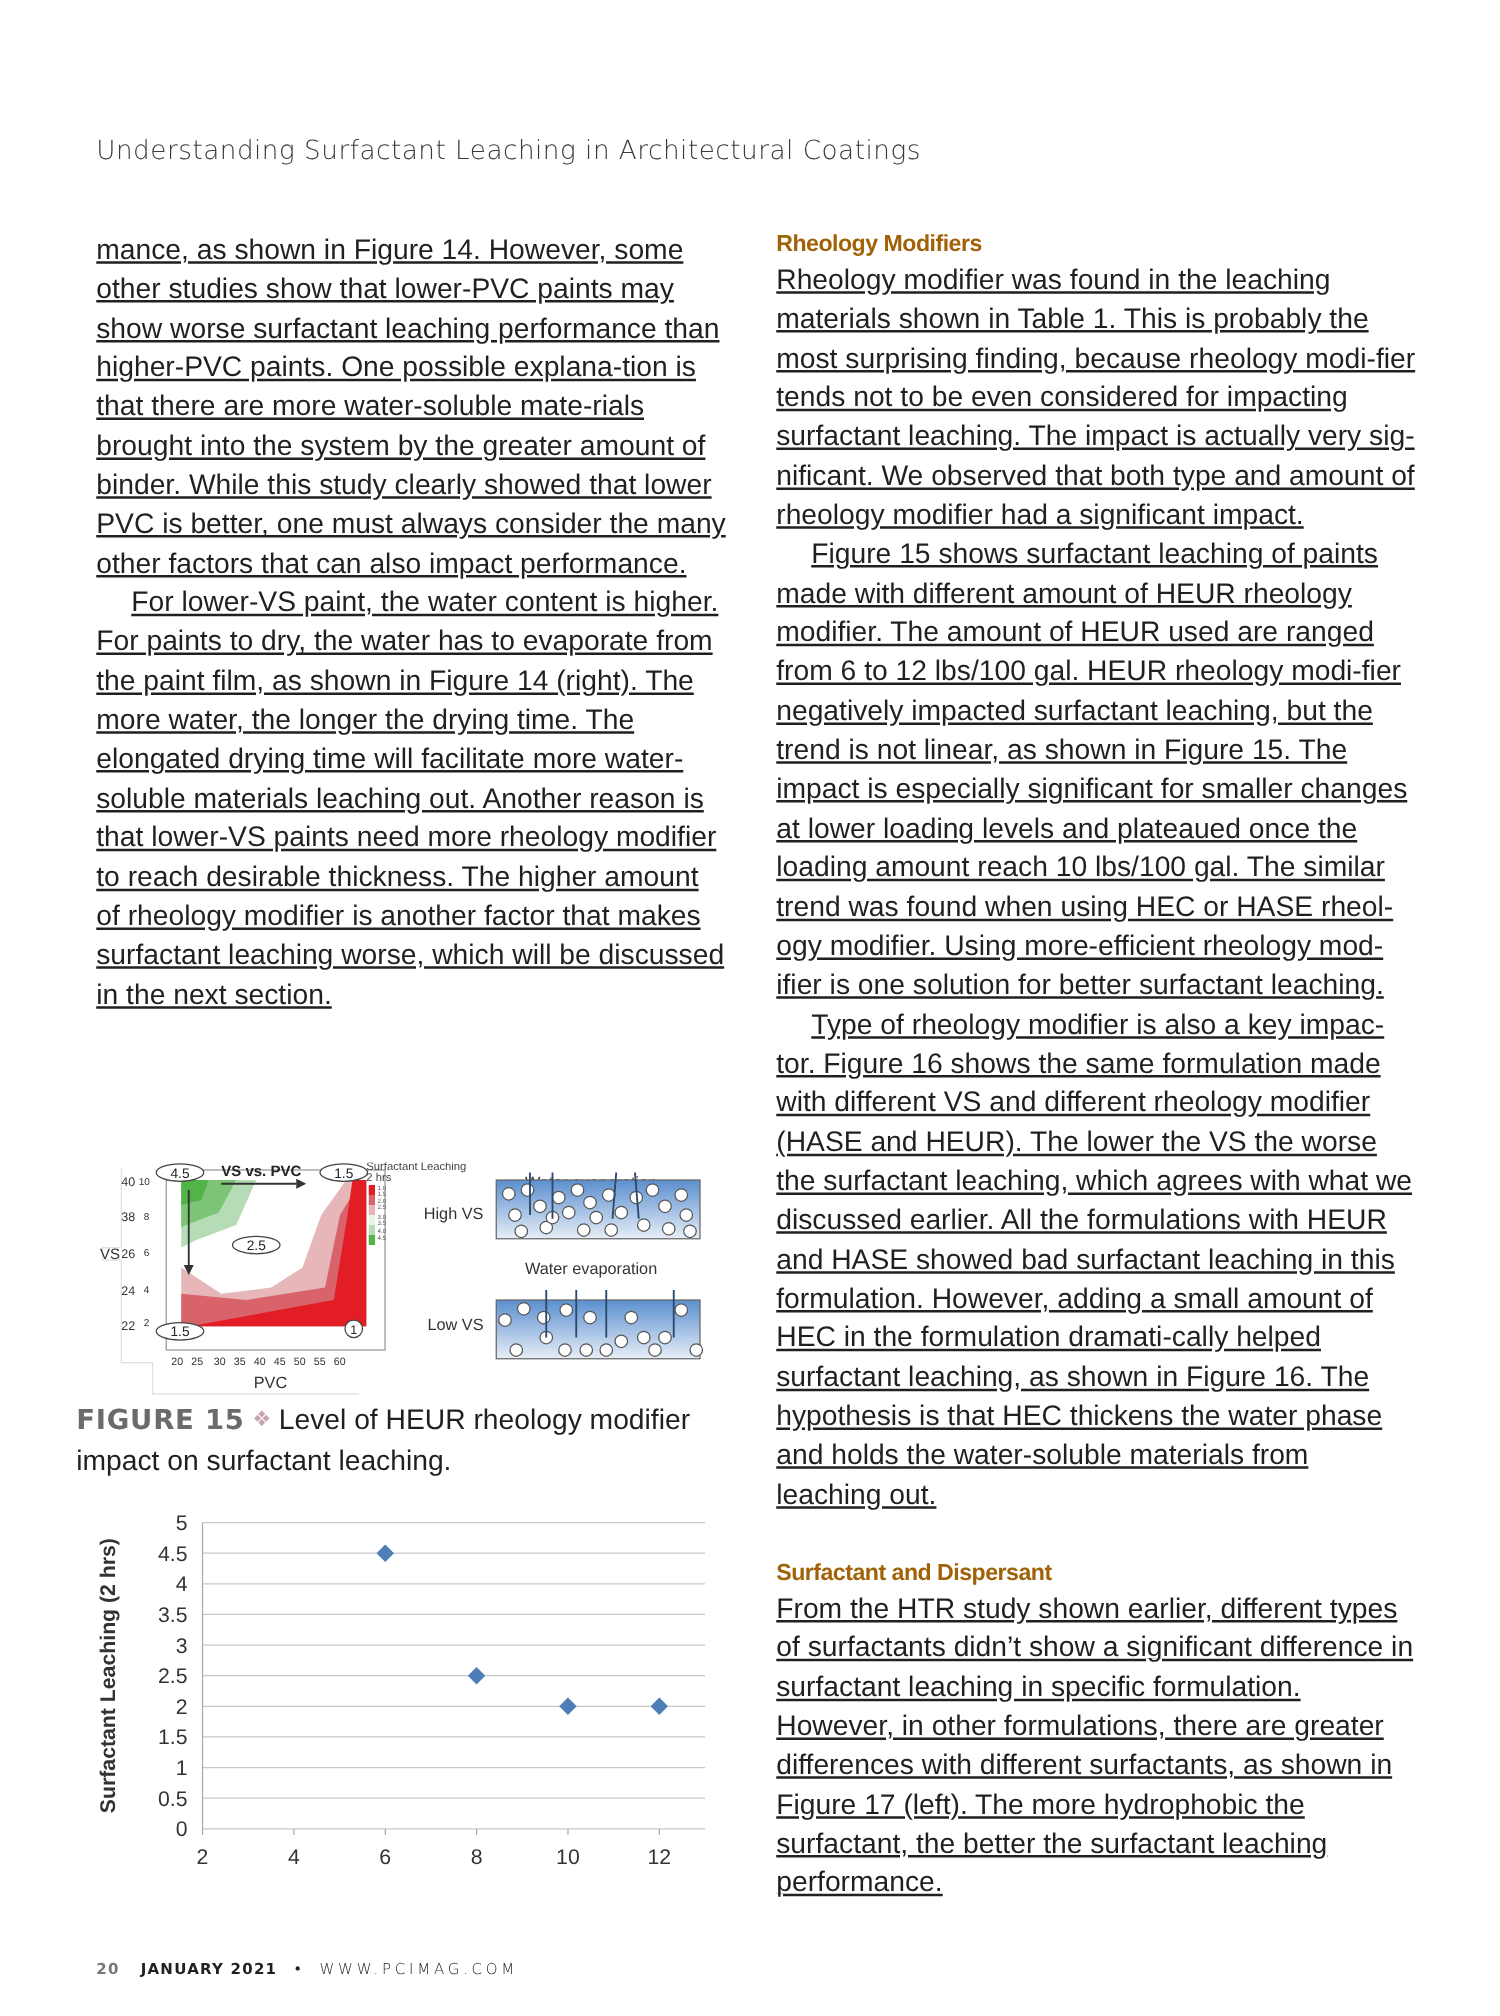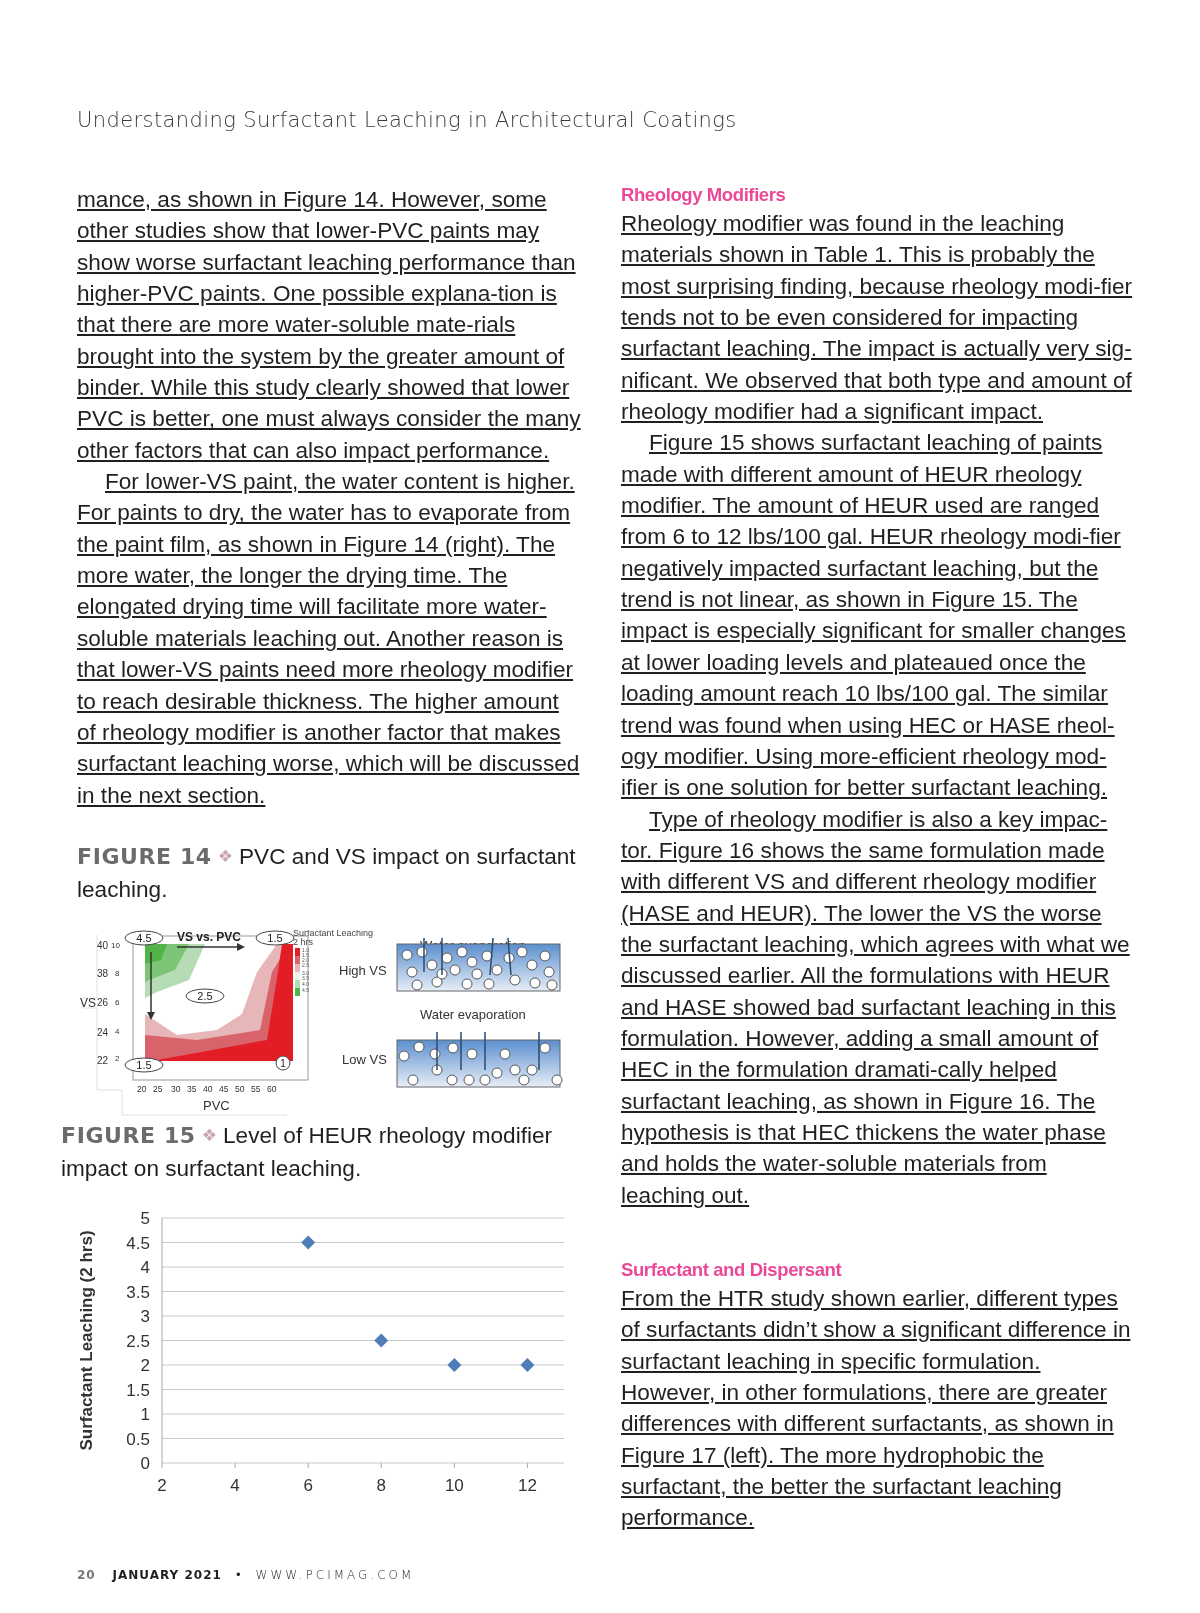--- a/index.html
+++ b/index.html
@@ -7,21 +7,21 @@
          font-family: "DejaVu Sans", sans-serif; color: #231f20; }
   .running-head { position: absolute; left: 77px; top: 72px; font-size: 21px; letter-spacing: 0.4px;
                   color: #3a3a3a; font-weight: 300; font-family: "DejaVu Sans", sans-serif; margin-top: 36px; }
   .col { position: absolute; top: 184px; width: 505px; }
   .col-left { left: 77px; }
   .col-right { left: 621px; width: 515px; }
   .body-text { font-family: "Liberation Sans", sans-serif; font-size: 22.6px; line-height: 31.35px;
                color: #231f20; margin: 0; text-decoration: underline; }
   .body-text.indent { text-indent: 28px; }
   .subhead { font-family: "Liberation Sans", sans-serif; font-weight: bold; font-size: 18.5px;
-             color: #ec4899; margin: 2px 0 0 0; line-height: 26px; letter-spacing: -0.4px; }
+             color: #a16207; margin: 2px 0 0 0; line-height: 26px; letter-spacing: -0.4px; }
   .fig-caption { font-family: "Liberation Sans", sans-serif; font-size: 22.6px; line-height: 31px;
                  color: #231f20; margin: 0; }
   .fig-label { font-family: "DejaVu Sans", sans-serif; font-weight: bold; color: #6b6b6b;
                font-size: 22px; letter-spacing: 0.6px; }
   .fig-bullet { color: #c9a5ad; font-size: 17px; margin: 0 6px 0 6px; position: relative; top: -2px; }
   .footer { position: absolute; left: 77px; top: 1568px; font-size: 12px; letter-spacing: 1px; }
   .footer .pg { color: #777; font-weight: bold; font-family: "DejaVu Sans", sans-serif; }
   .footer .month { color: #231f20; font-weight: bold; font-family: "DejaVu Sans", sans-serif; margin-left: 12px; }
   .footer .dot { margin: 0 8px; }
   .footer .url { letter-spacing: 3px; font-family: "DejaVu Sans", sans-serif; color: #231f20; font-weight: 300; }
@@ -31,23 +31,20 @@
 </style>
 </head>
 <body>
 
 <div class="running-head">Understanding Surfactant Leaching in Architectural Coatings</div>
 
 <div class="col col-left">
   <p class="body-text">mance, as shown in Figure 14. However, some other studies show that lower-PVC paints may show worse surfactant leaching performance than higher-PVC paints. One possible explana-tion is that there are more water-soluble mate-rials brought into the system by the greater amount of binder. While this study clearly showed that lower PVC is better, one must always consider the many other factors that can also impact performance.</p>
   <p class="body-text indent">For lower-VS paint, the water content is higher. For paints to dry, the water has to evaporate from the paint film, as shown in Figure 14 (right). The more water, the longer the drying time. The elongated drying time will facilitate more water-soluble materials leaching out. Another reason is that lower-VS paints need more rheology modifier to reach desirable thickness. The higher amount of rheology modifier is another factor that makes surfactant leaching worse, which will be discussed in the next section.</p>
 
-  <p class="fig-caption" style="margin-top:30px;">
-    <span class="fig-label">FIGURE 14</span><span class="fig-bullet">❖</span><span>PVC and VS impact on surfactant leaching.</span>
-  </p>
 </div>
 
 <div class="fig14">
   <svg width="520" height="200" viewBox="0 0 520 200">
     <defs>
       <linearGradient id="film" x1="0" y1="0" x2="0" y2="1">
         <stop offset="0" stop-color="#5b8fcf"></stop>
         <stop offset="1" stop-color="#e7eef7"></stop>
       </linearGradient>
     </defs>
@@ -241,21 +238,21 @@
       <polygon points="377.3636363636364,148,384.3636363636364,155,377.3636363636364,162,370.3636363636364,155" fill="#4f7db8"></polygon>
       <polygon points="450.45454545454544,148,457.45454545454544,155,450.45454545454544,162,443.45454545454544,155" fill="#4f7db8"></polygon>
     </svg>
 </div>
 
 <div class="col col-right">
   <h3 class="subhead" style="margin-top:-2px;">Rheology Modifiers</h3>
   <p class="body-text">Rheology modifier was found in the leaching materials shown in Table 1. This is probably the most surprising finding, because rheology modi-fier tends not to be even considered for impacting surfactant leaching. The impact is actually very sig-nificant. We observed that both type and amount of rheology modifier had a significant impact.</p>
   <p class="body-text indent">Figure 15 shows surfactant leaching of paints made with different amount of HEUR rheology modifier. The amount of HEUR used are ranged from 6 to 12 lbs/100 gal. HEUR rheology modi-fier negatively impacted surfactant leaching, but the trend is not linear, as shown in Figure 15. The impact is especially significant for smaller changes at lower loading levels and plateaued once the loading amount reach 10 lbs/100 gal. The similar trend was found when using HEC or HASE rheol-ogy modifier. Using more-efficient rheology mod-ifier is one solution for better surfactant leaching.</p>
   <p class="body-text indent">Type of rheology modifier is also a key impac-tor. Figure 16 shows the same formulation made with different VS and different rheology modifier (HASE and HEUR). The lower the VS the worse the surfactant leaching, which agrees with what we discussed earlier. All the formulations with HEUR and HASE showed bad surfactant leaching in this formulation. However, adding a small amount of HEC in the formulation dramati-cally helped surfactant leaching, as shown in Figure 16. The hypothesis is that HEC thickens the water phase and holds the water-soluble materials from leaching out.</p>
-  <h3 class="subhead" style="margin-top:46px;">Surfactant and Dispersant</h3>
+  <h3 class="subhead" style="margin-top:34px;">Surfactant and Dispersant</h3>
   <p class="body-text">From the HTR study shown earlier, different types of surfactants didn’t show a significant difference in surfactant leaching in specific formulation. However, in other formulations, there are greater differences with different surfactants, as shown in Figure 17 (left). The more hydrophobic the surfactant, the better the surfactant leaching performance.</p>
 </div>
 
 <div class="footer">
   <span class="pg">20</span>
   <span class="month">JANUARY 2021</span>
   <span class="dot">•</span>
   <span class="url">WWW.PCIMAG.COM</span>
 </div>
 

